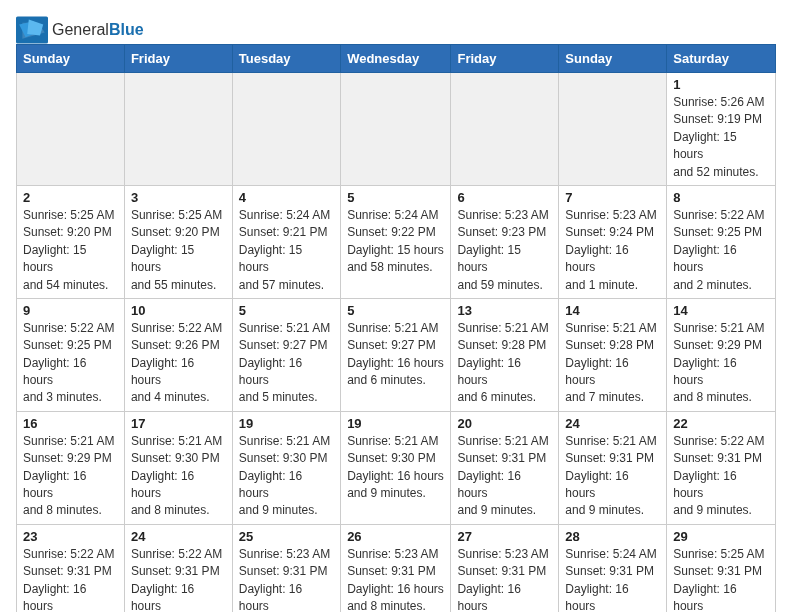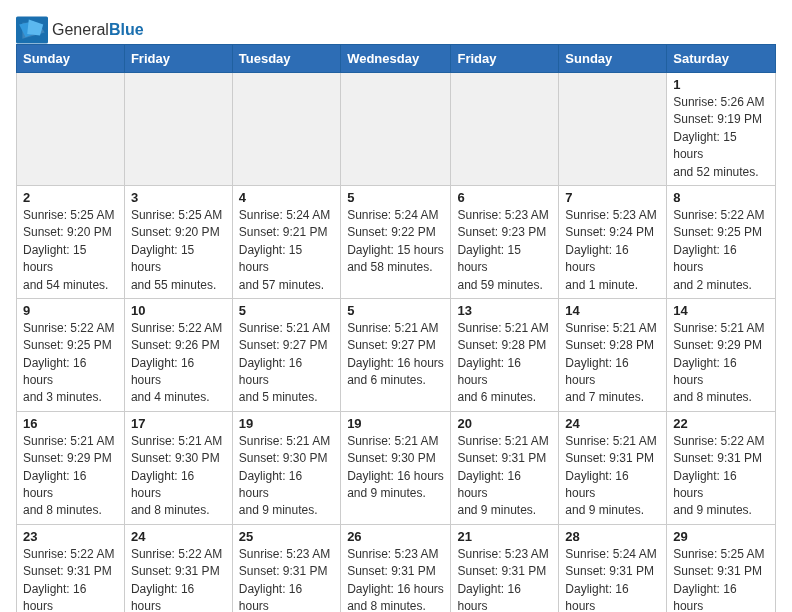--- a/index.html
+++ b/index.html
@@ -301,21 +301,21 @@
 and 8 minutes.</div>
         </td>
         <td>
           <span class="day-number">26</span>
           <div class="day-info" style="white-space: pre-line;">Sunrise: 5:23 AM
 Sunset: 9:31 PM
 Daylight: 16 hours
 and 8 minutes.</div>
         </td>
         <td>
-          <span class="day-number">21</span>
+          <span class="day-number">27</span>
           <div class="day-info" style="white-space: pre-line;">Sunrise: 5:23 AM
 Sunset: 9:31 PM
 Daylight: 16 hours
 and 7 minutes.</div>
         </td>
         <td>
           <span class="day-number">28</span>
           <div class="day-info" style="white-space: pre-line;">Sunrise: 5:24 AM
 Sunset: 9:31 PM
 Daylight: 16 hours

